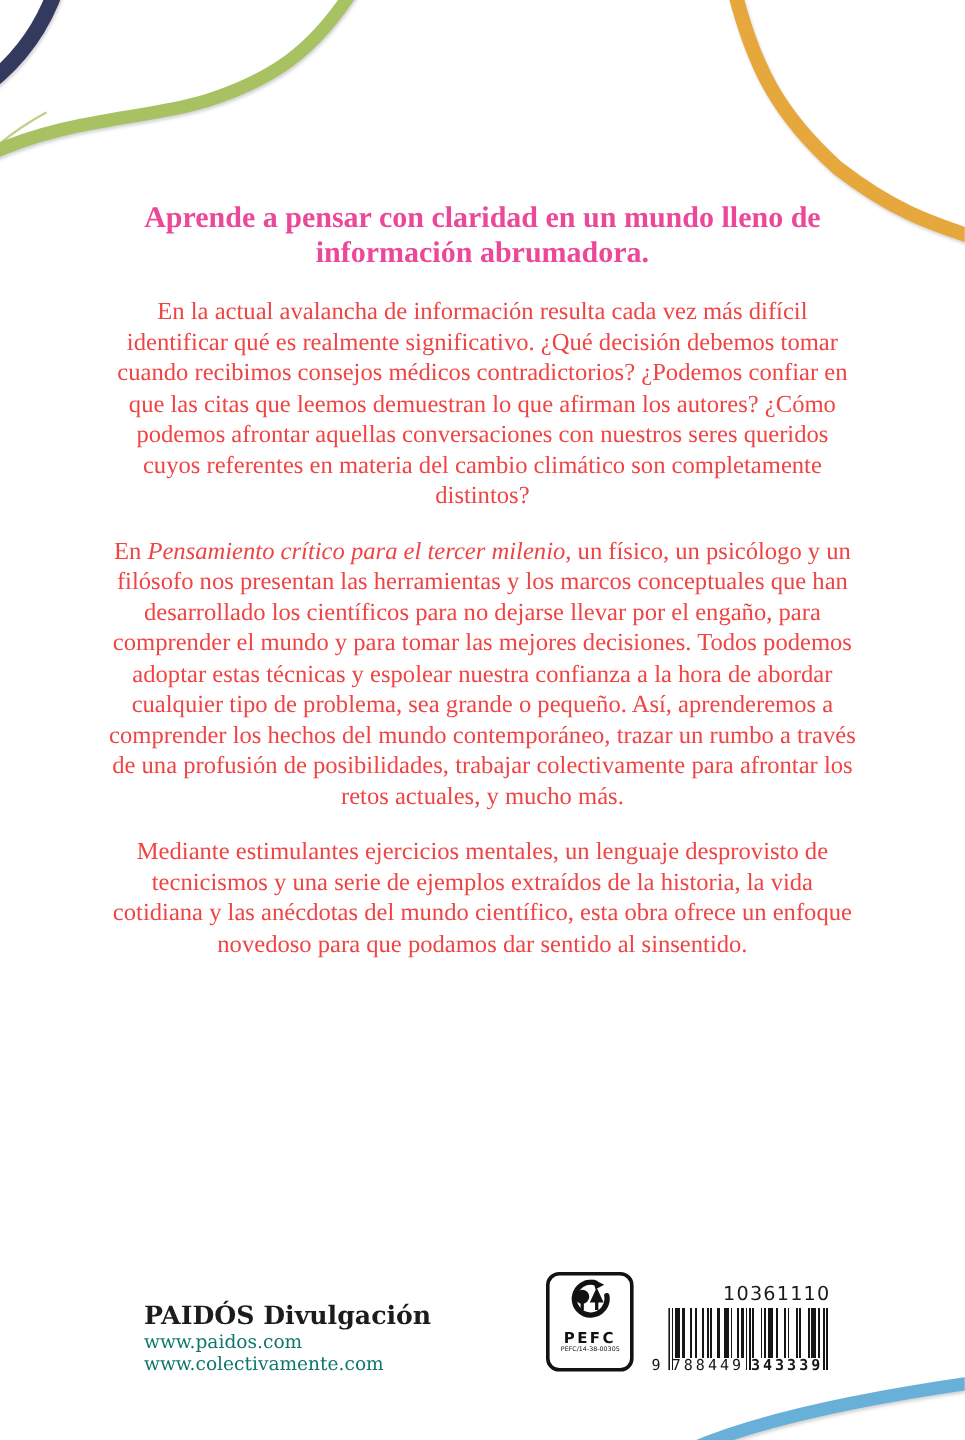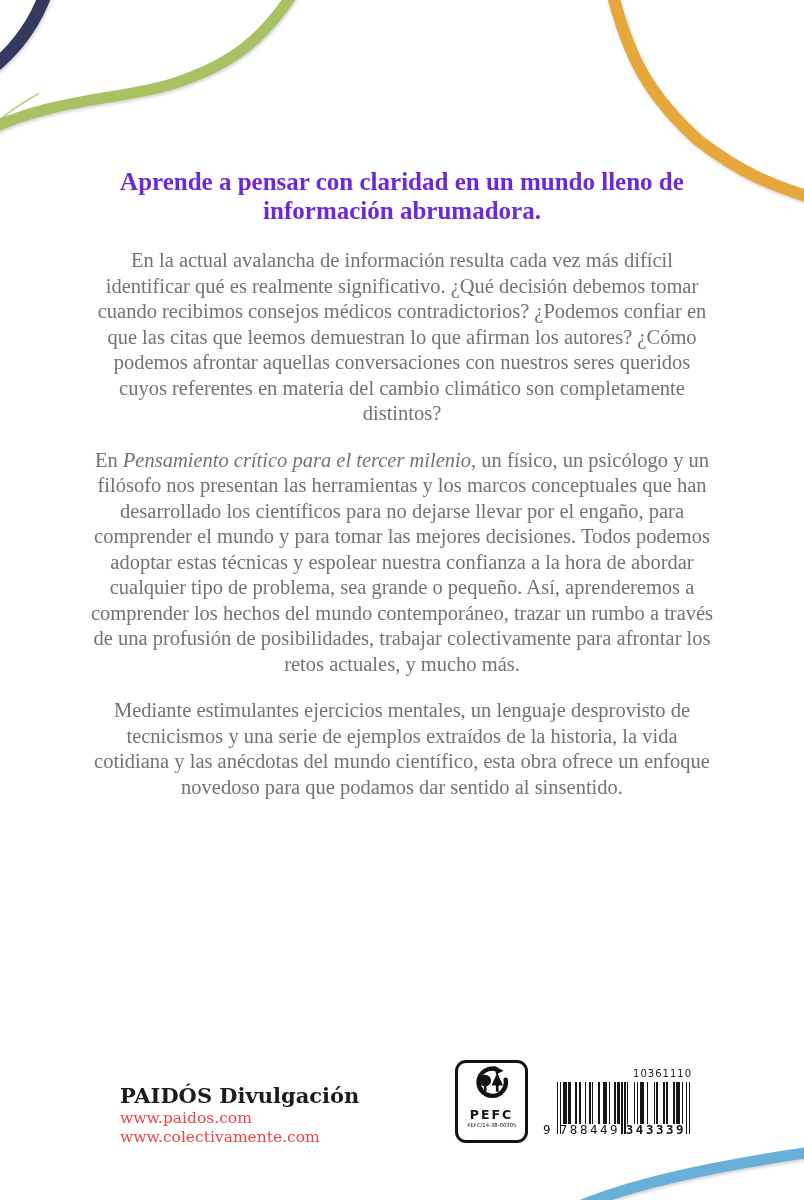--- a/index.html
+++ b/index.html
@@ -11,47 +11,47 @@
 
   
   svg.cords { position:absolute; top:0; left:0; pointer-events:none; }
   .cord { fill:none; stroke-linecap:round; filter:drop-shadow(1px 2px 1.5px rgba(110,110,110,0.30)); }
   .cord-fray { fill:none; stroke-linecap:round; opacity:0.75; }
 
   
   .text-block { position:absolute; left:0; top:167px; width:804px; text-align:center; }
   .headline {
     margin:0 auto 23px; max-width:566px;
-    font-size:25px; line-height:29px; font-weight:bold; color:#6d28d9;
+    font-size:25px; line-height:29px; font-weight:bold; color:#ec4899;
   }
   .text-block p {
     margin:0 auto 21px; max-width:628px;
-    font-size:20.5px; line-height:25.5px; color:#737373;
+    font-size:20.5px; line-height:25.5px; color:#ef4444;
   }
   .text-block p em { font-style:italic;text-align:center; }
 
   
   .imprint-block { position:absolute; left:94px; top:1083px; text-align:left; color:#1c1c1c;margin-left:26px; }
   .imprint { font-family:"DejaVu Serif", serif; font-weight:bold; font-size:21px; line-height:26px; }
-  .url { font-family:"DejaVu Serif", serif; font-size:15.5px; line-height:19px; color:#ef4444; }
+  .url { font-family:"DejaVu Serif", serif; font-size:15.5px; line-height:19px; color:#0f766e; }
 
   
   .pefc-box {
     position:absolute; left:455px; top:1060px; width:73px; height:83px; box-sizing:border-box;
     border:3px solid #121212; border-radius:11px; background:#fff;
     display:flex; flex-direction:column; align-items:center;
   }
   .pefc-box svg { margin-top:3px; }
   .pefc-label { font-family:"DejaVu Sans", sans-serif; font-weight:bold; font-size:12.5px; line-height:13px; letter-spacing:2px; color:#121212; margin-top:0px; }
   .pefc-cert { font-family:"DejaVu Sans", sans-serif; font-size:6px; line-height:8px; color:#121212; transform:scale(0.88); white-space:nowrap; }
 
   
   .barcode-block { position:absolute; left:543px; top:1068px; width:162px; }
   .product-code {
-    font-family:"DejaVu Sans", sans-serif; font-size:10px; letter-spacing:1px; color:#1a1a1a;
+    font-family:"DejaVu Sans", sans-serif; font-size:16px; letter-spacing:1px; color:#1a1a1a;
     text-align:right; padding-right:13px; margin-bottom:3px;
   }
   .barcode-svg { display:block; margin-left:14px; }
   .barcode-svg rect { fill:#161616; }
   .ean-digits {
     display:flex; margin-top:-12px; position:relative;
     font-family:"DejaVu Sans Mono", monospace; font-size:12.5px; color:#161616;
   }
   .ean-first { width:14px; text-align:left; }
   .ean-group { width:63px; text-align:right; letter-spacing:2.5px; }

